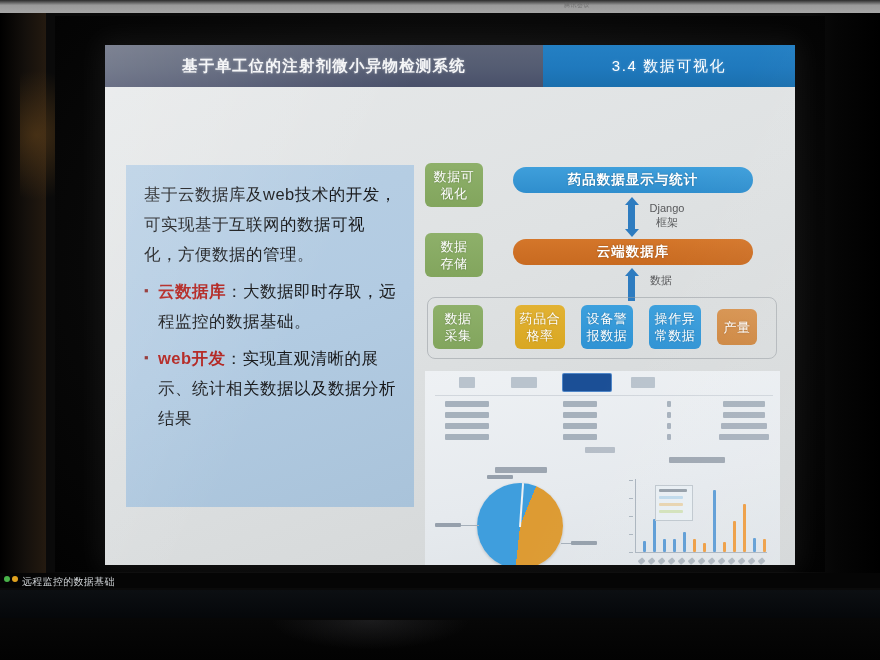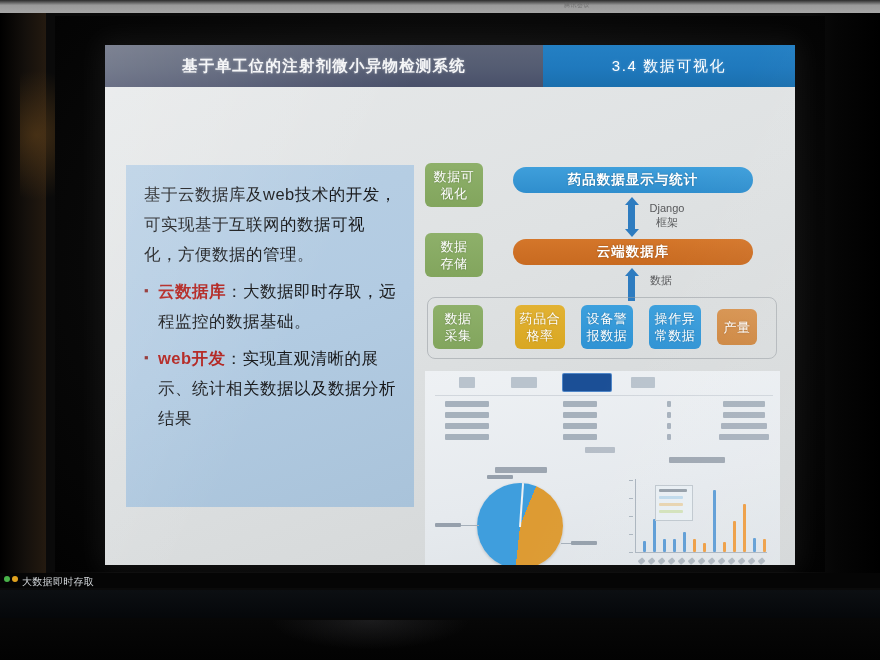--- a/index.html
+++ b/index.html
@@ -324,21 +324,21 @@
     </div>
 
     <div class="slide-sheen"></div>
   </div>
 
   <div class="share-bar"></div>
   <div class="share-dots">
     <span class="dot" style="background:#49b34a;"></span>
     <span class="dot" style="background:#e0a21f;"></span>
   </div>
-  <div class="share-label">大数据即时存取</div>
+  <div class="share-label">远程监控的数据基础</div>
   <div class="share-underline"></div>
 
   <div class="taskbar">
     
     
     
 
     
 
     

